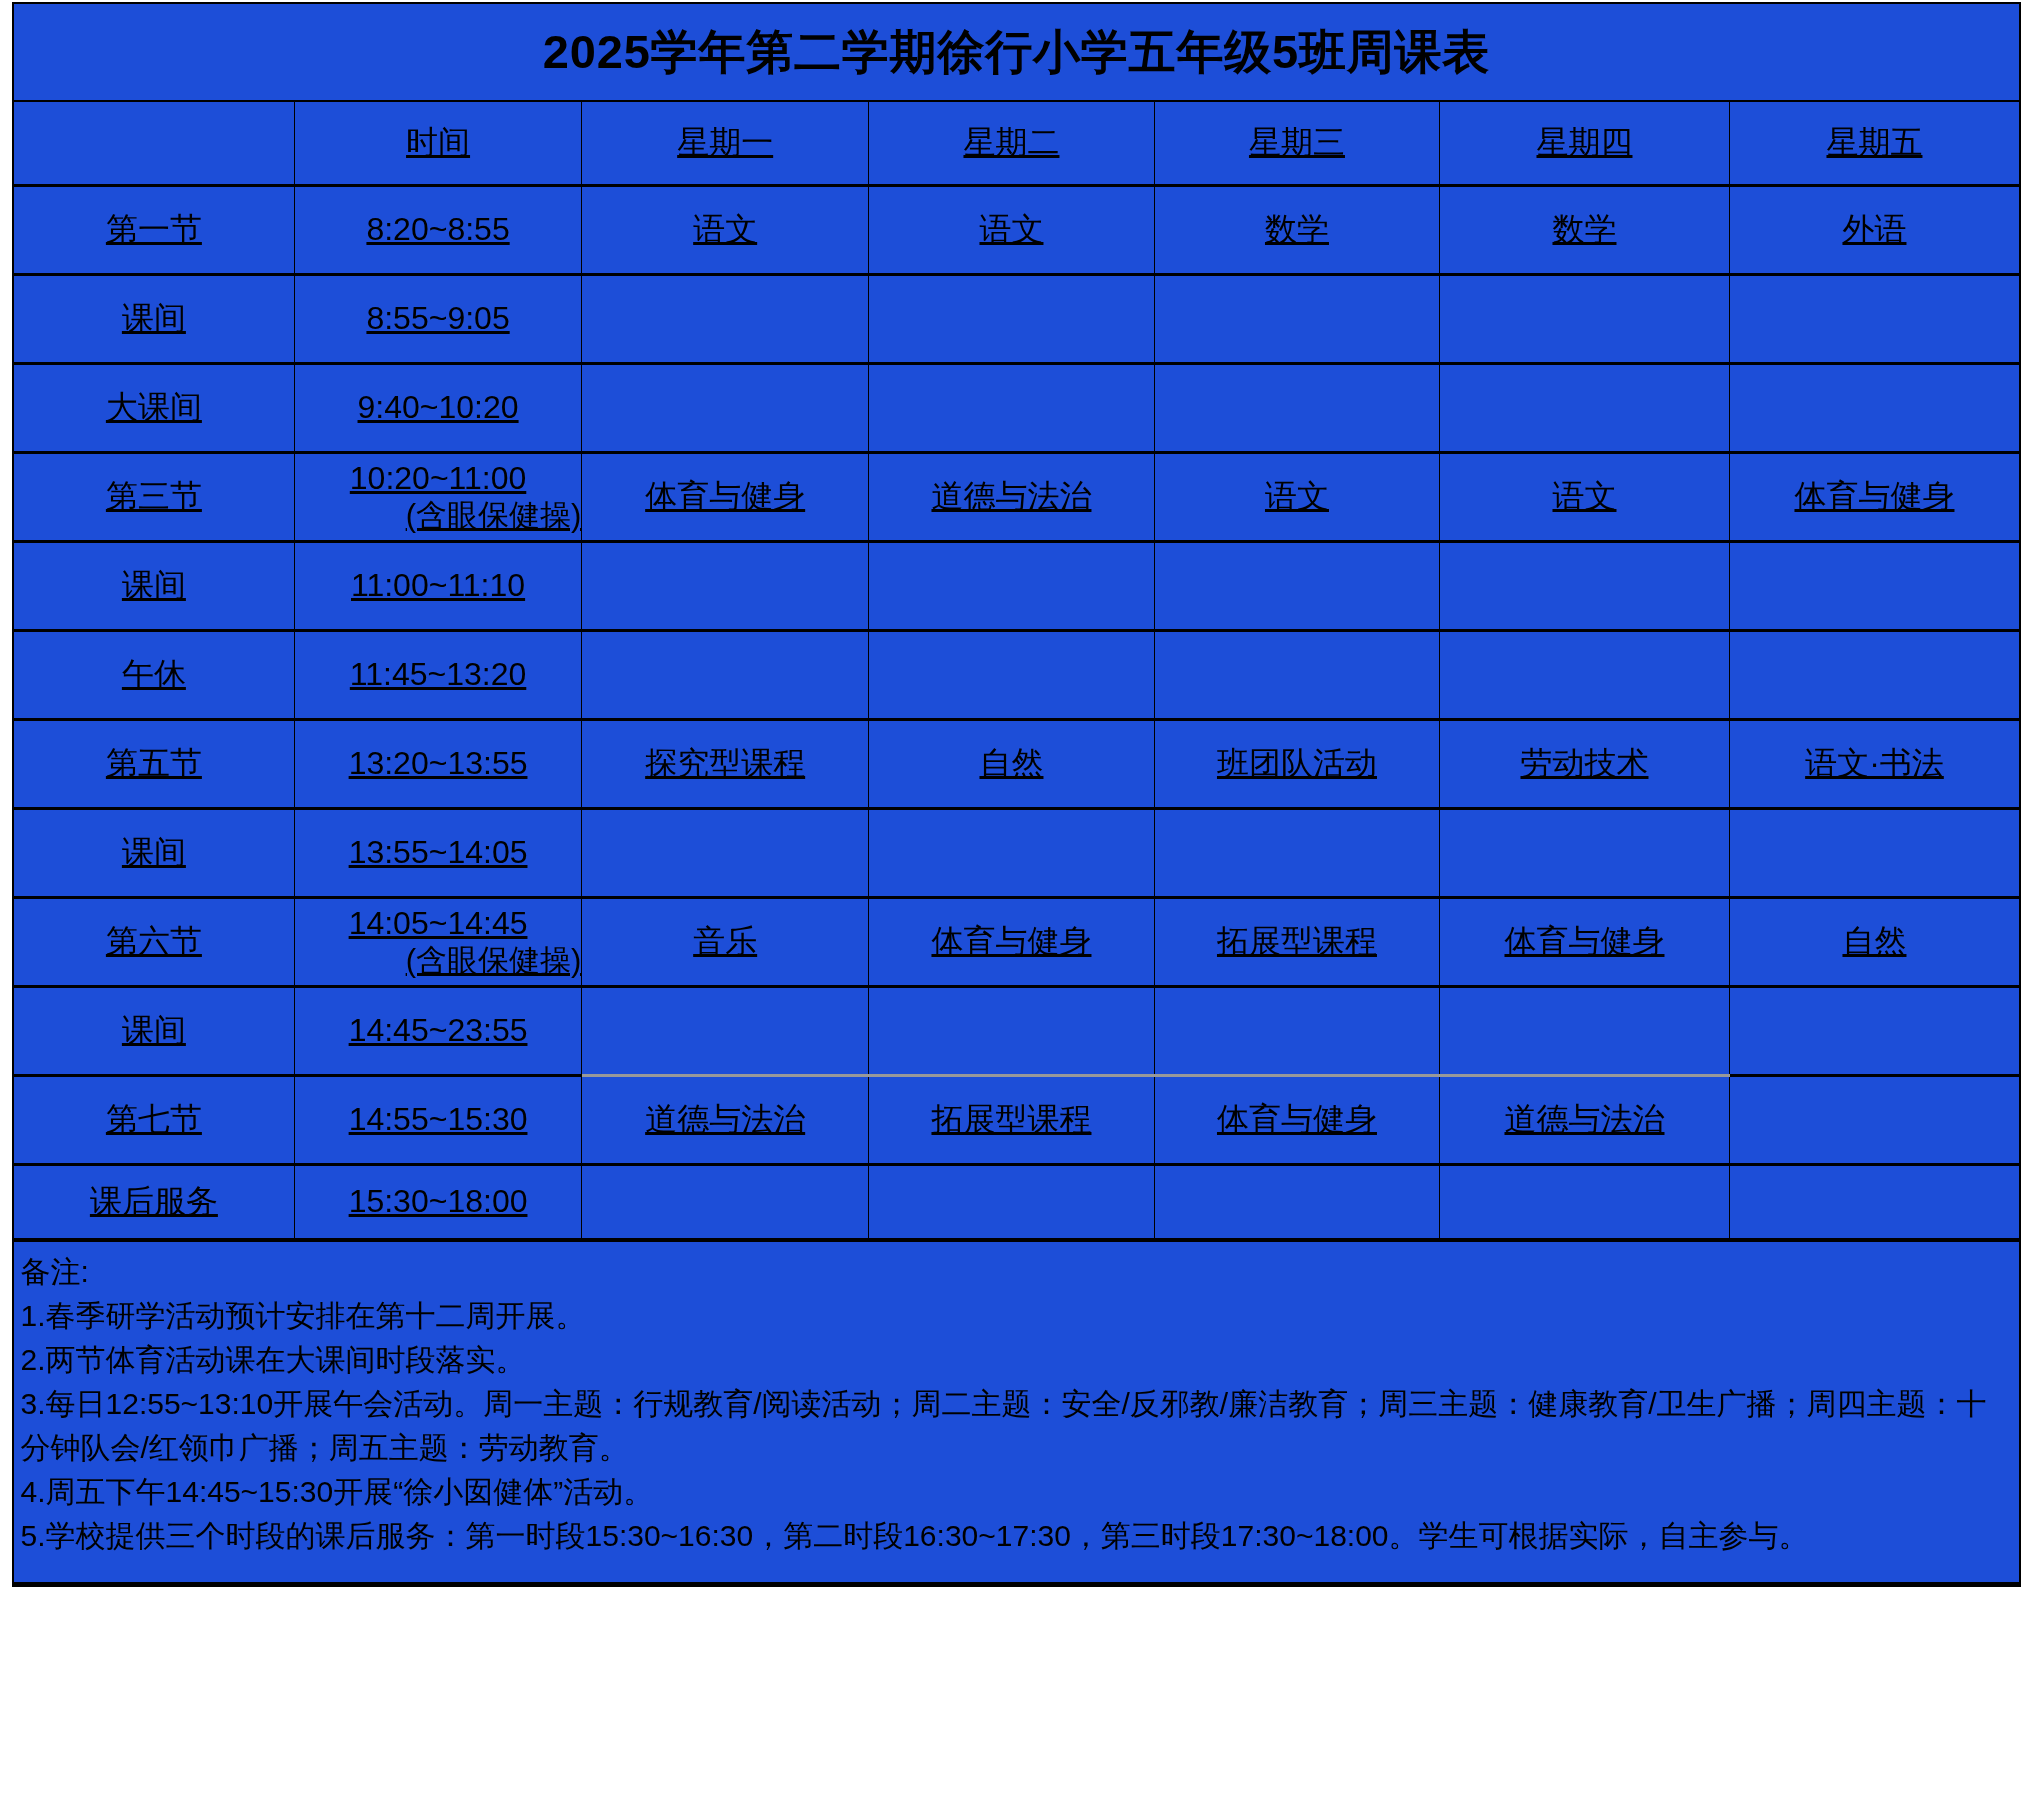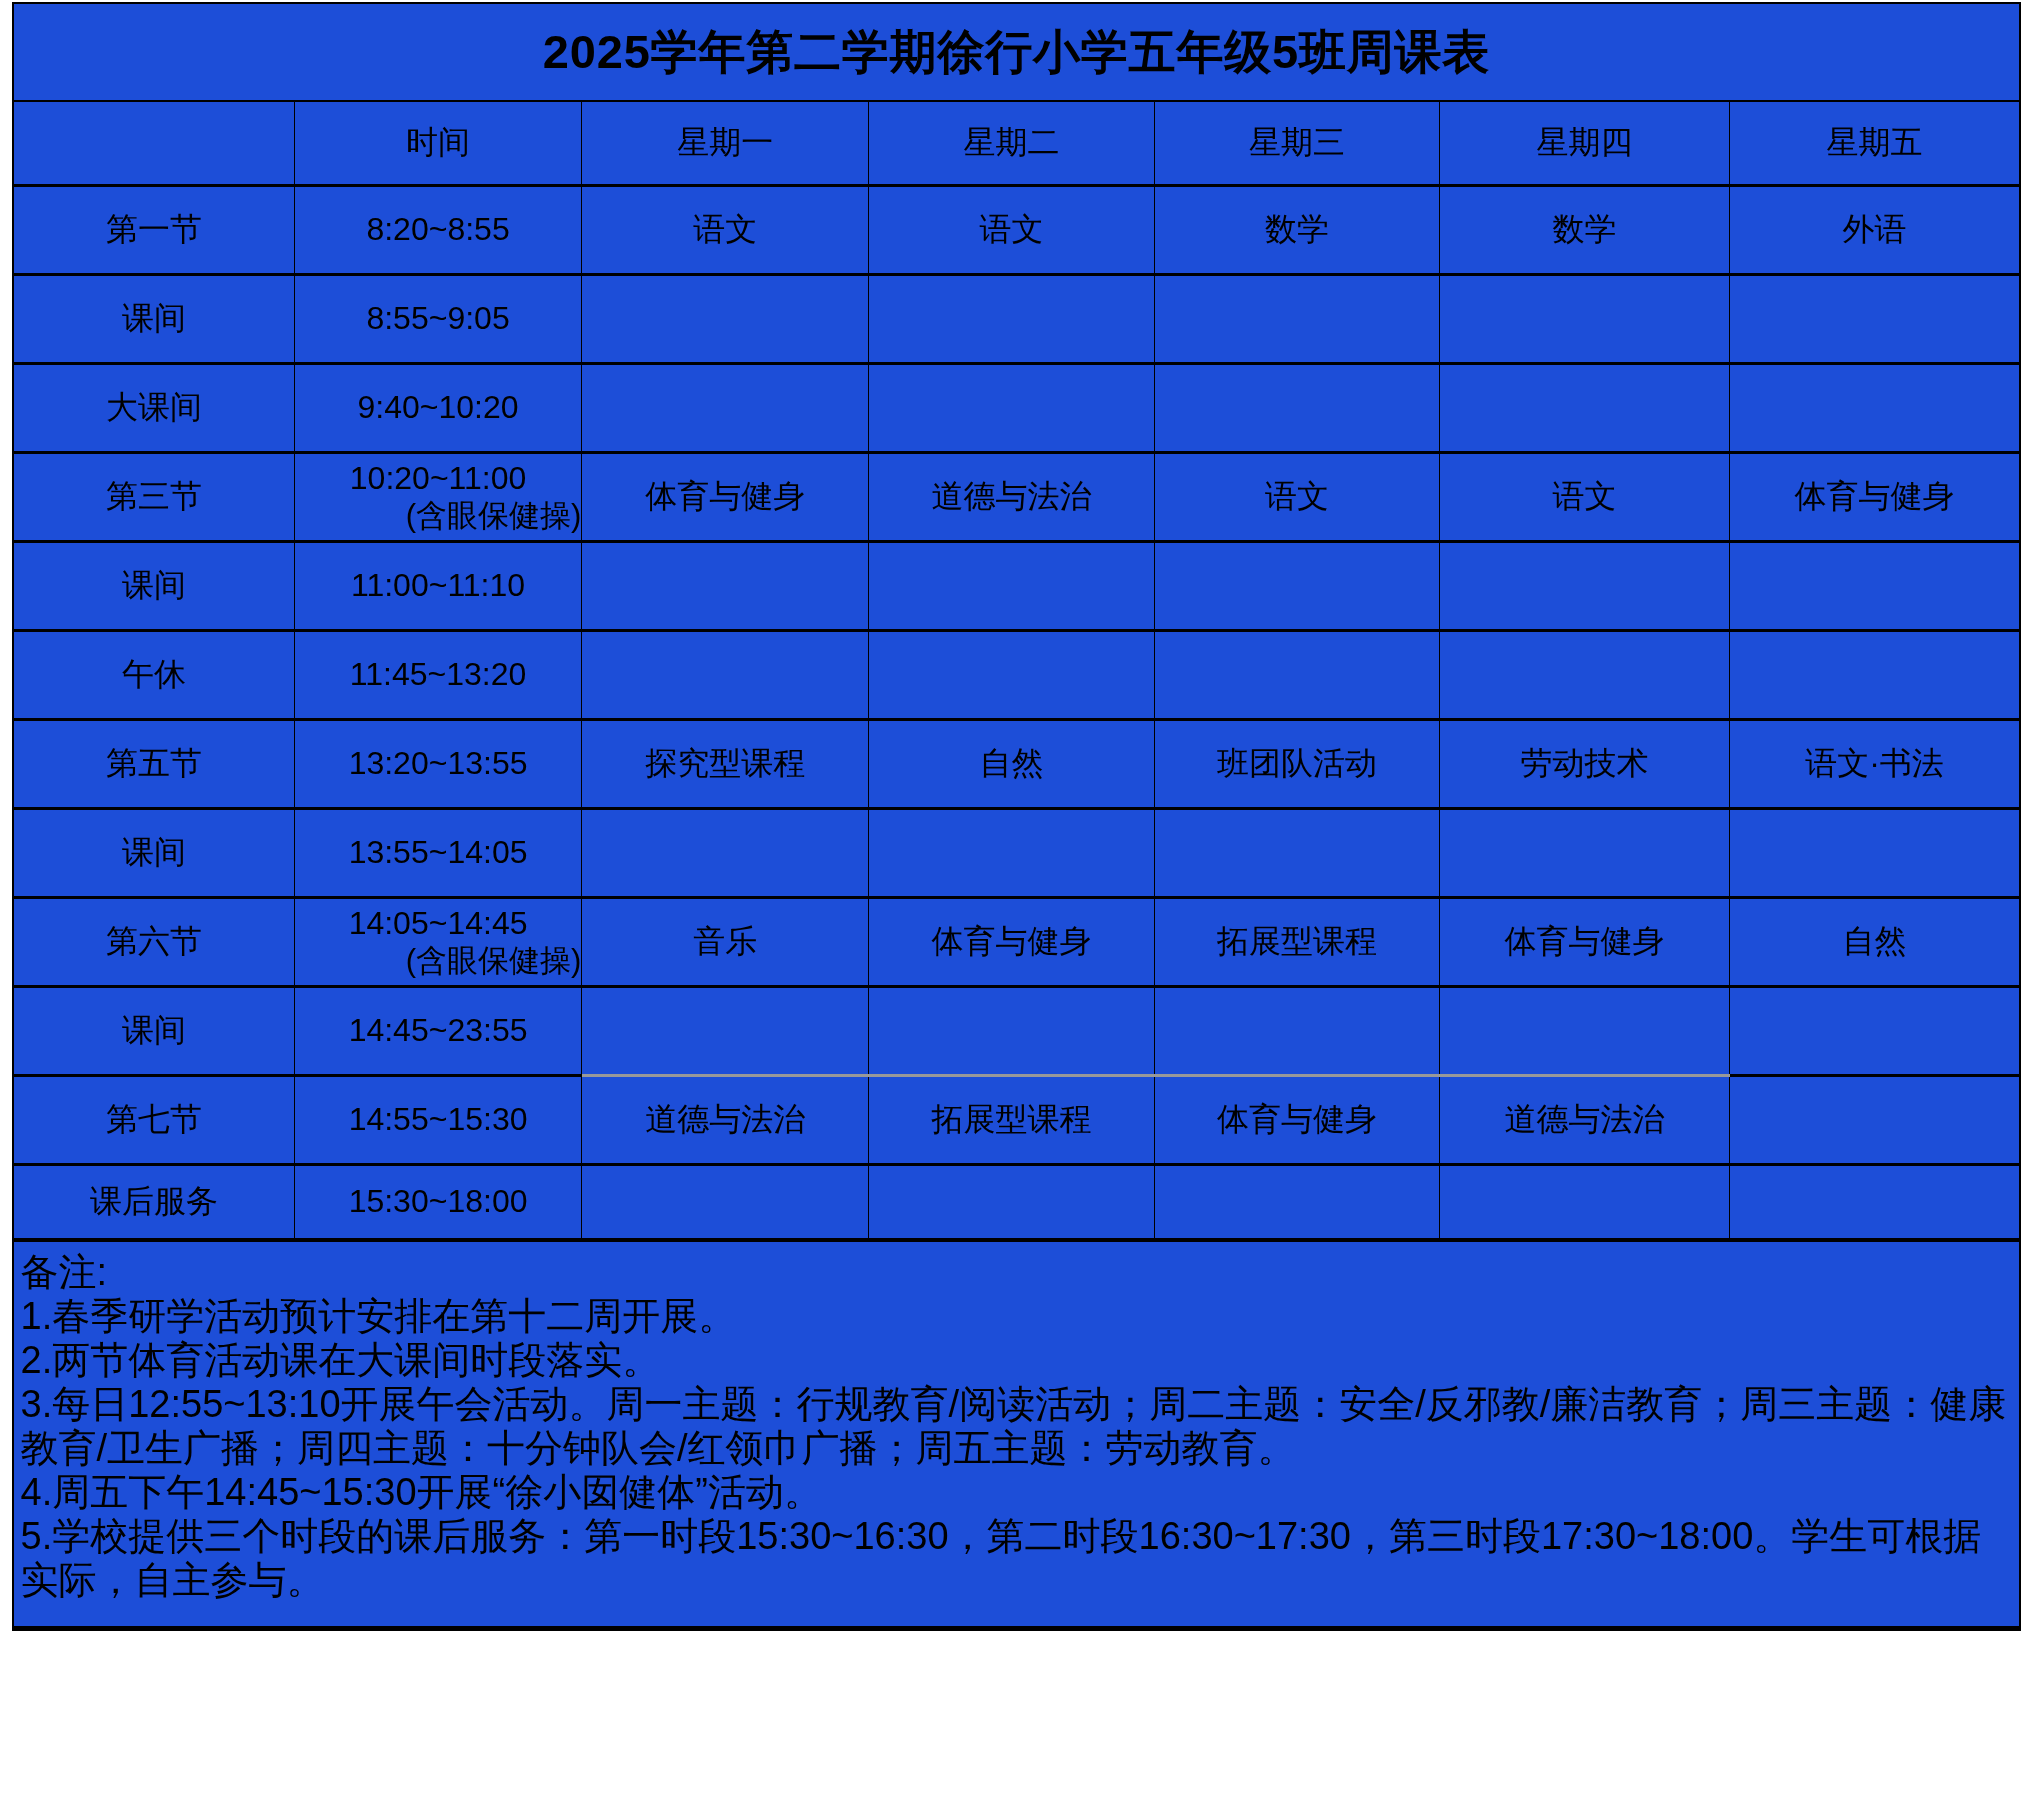--- a/index.html
+++ b/index.html
@@ -16,41 +16,41 @@
     border-bottom-width: 5.7px;
     background: #1d4ed8;
   }
   .title {
     height: 96px;
     border-bottom: 2.4px solid #000;
     display: flex; align-items: center; justify-content: center;
     font-size: 47px; font-weight: 700; letter-spacing: 0.8px;
     white-space: nowrap;
   }
-  table.grid { width: 100%; border-collapse: collapse; table-layout: fixed; }
+  table.grid { width: 100%; border-collapse: collapse; table-layout: fixed; text-decoration: underline; }
   .grid th, .grid td {
     border-left: 1.6px solid #000;
     padding: 0;
     text-align: center; vertical-align: middle;
     font-size: 32px; font-weight: 400;
     overflow: hidden;
   }
   .grid th:first-child, .grid td:first-child { border-left: none; }
   .grid thead th { height: 82px; }
   .grid tbody td { height: 86px; border-top: 3.2px solid #000; }
   .grid tbody tr.short td { height: 72px; }
   
   .grid tbody tr.grey-top td.g { border-top-color: #999999; }
   .time-cell { line-height: 1.18; }
   .time2 { font-size: 31px; text-align: right; }
   .time2:empty { display: none; }
   .notes {
     border-top: 4px solid #000;
     padding: 8px 11.3px 24px 6.5px;
-    font-size: 38px; line-height: 44px;
+    font-size: 30px; line-height: 44px;
   }
   .notes p { margin: 0; }
 </style>
 </head>
 <body>
 
 <div class="sheet">
 
   <div class="title">2025学年第二学期徐行小学五年级5班周课表</div>
 

